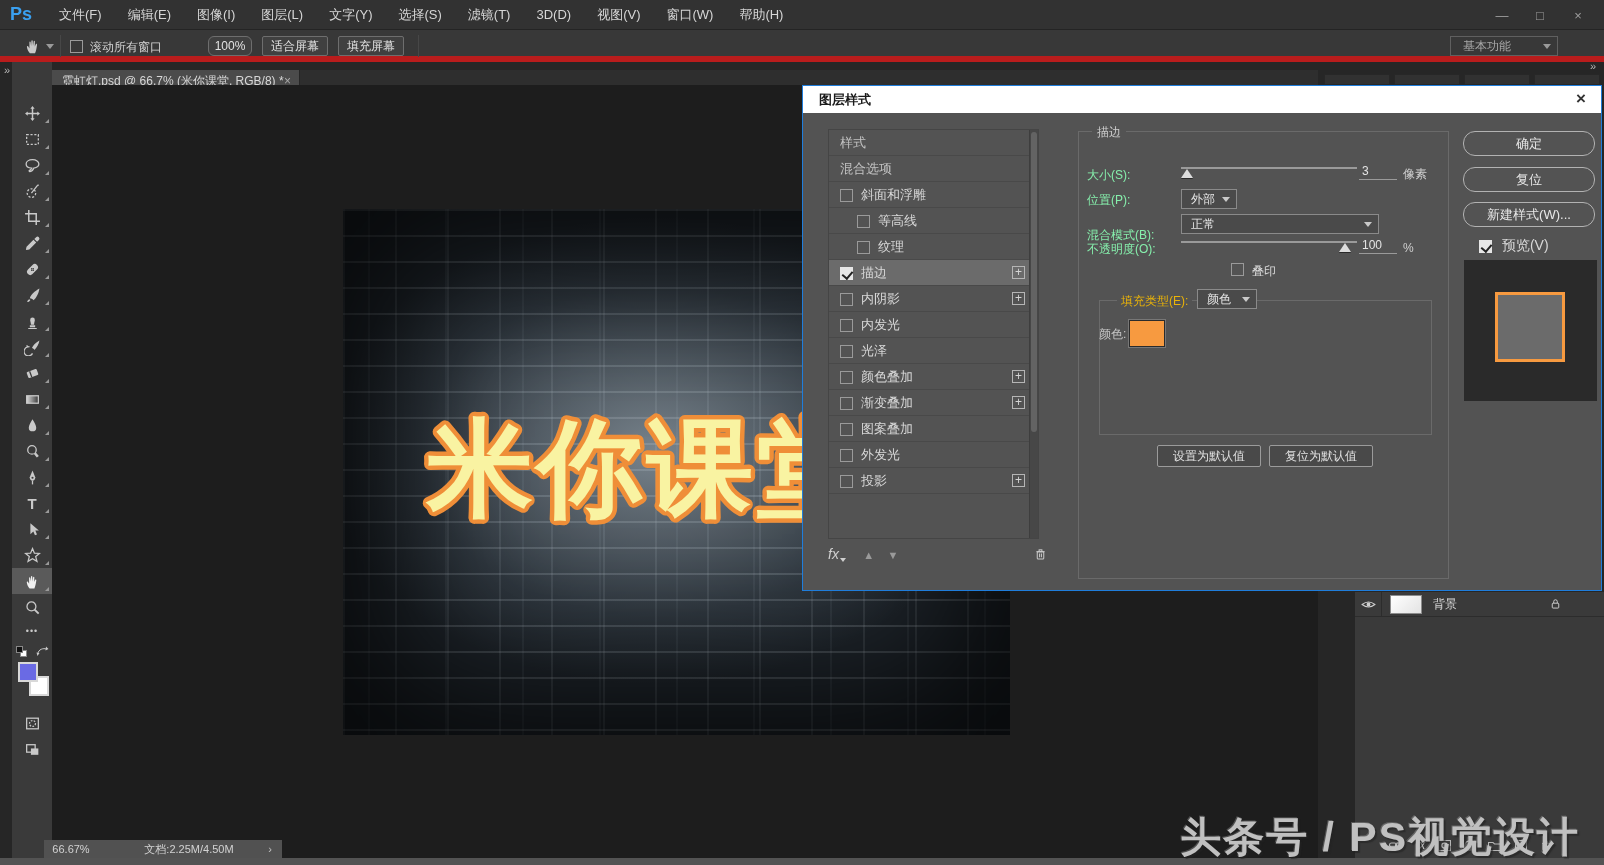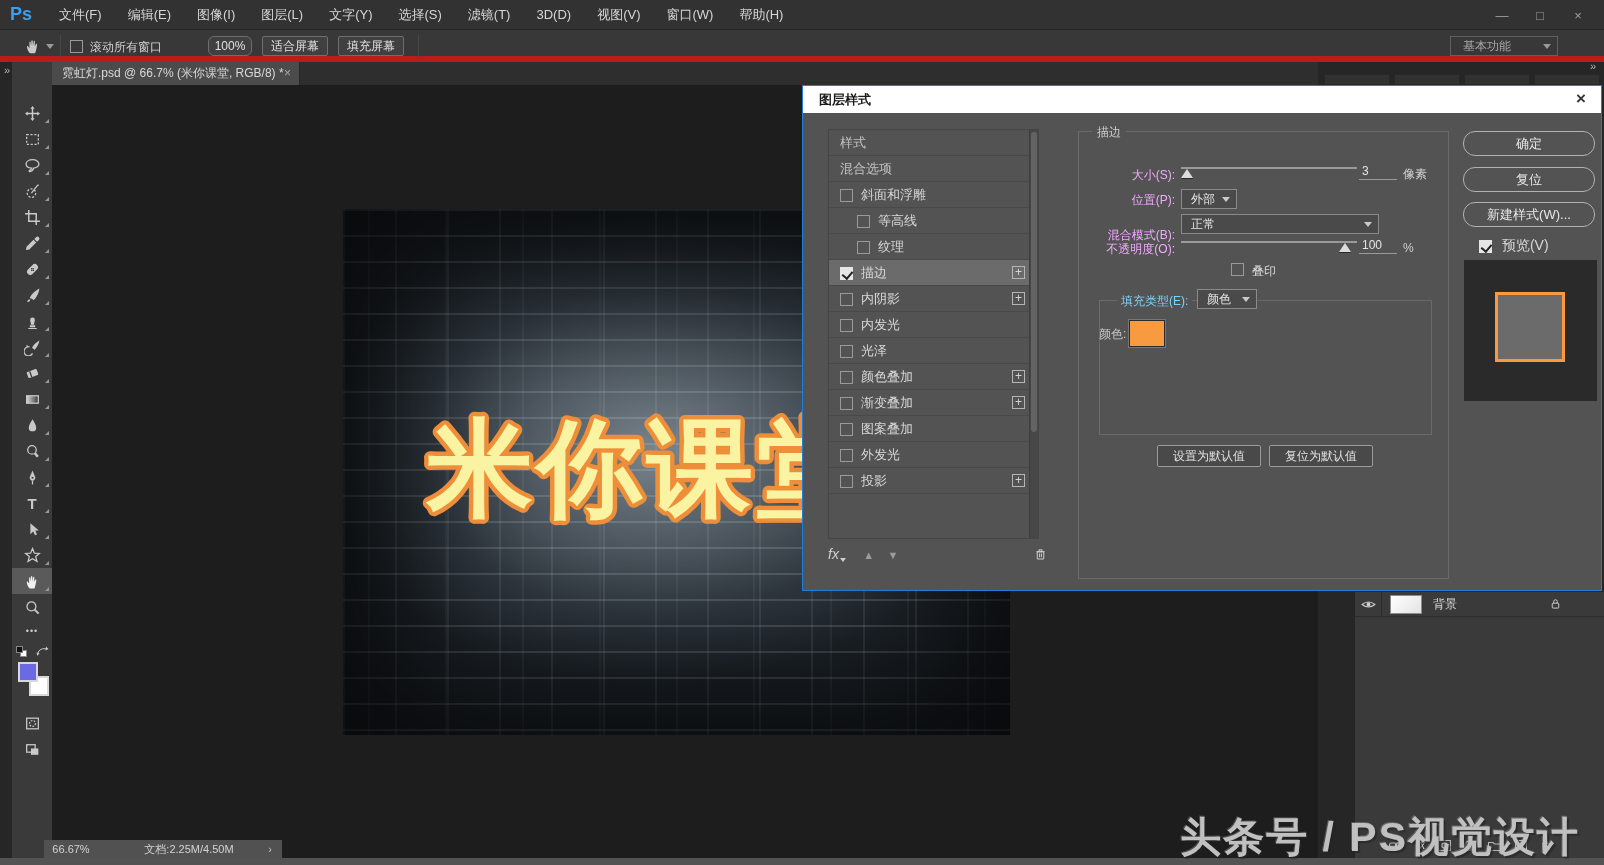--- a/index.html
+++ b/index.html
@@ -27,21 +27,21 @@
   .cb-box.checked { background:#e6e6e6; border-color:#e6e6e6; }
   .cb-box.checked::after { content:""; position:absolute; left:3px; top:1px; width:5px; height:8px;
     border-right:2px solid #222; border-bottom:2px solid #222; transform:rotate(40deg); }
   #workspace-dd { position:absolute; right:46px; top:6px; width:108px; height:20px; border:1px solid #606060;
     color:#a8a8a8; font-size:12px; line-height:18px; padding-left:12px; }
   .tri-down { display:inline-block; width:0; height:0; border-left:4px solid transparent;
     border-right:4px solid transparent; border-top:5px solid #9a9a9a; }
   #workspace-dd .tri-down { position:absolute; right:6px; top:7px; }
 
   
-  #tabbar { position:absolute; left:52px; top:62px; width:1266px; height:23px; background:#2e2e2e; }
+  #tabbar { position:absolute; left:52px; top:70px; width:1266px; height:23px; background:#2e2e2e; }
   #doc-tab { position:absolute; left:0; top:0; height:23px; width:248px; background:#4b4b4b;
     color:#d8d8d8; font-size:12px; line-height:23px; padding-left:10px; border-right:1px solid #262626; }
   #doc-tab .tab-close { position:absolute; right:8px; top:0; color:#aaaaaa; }
   .dbl-chev { color:#b5b5b5; font-size:11px; letter-spacing:-2px; }
 
   
   #toolbar { position:absolute; left:12px; top:62px; width:40px; height:803px; background:#3a3a3a; }
   .tool { position:relative; width:40px; height:26px; display:flex; align-items:center; justify-content:center; }
   .tool.active { background:#5a5a5a; }
   .tool.sub::after { content:""; position:absolute; right:3px; bottom:3px; width:0; height:0;
@@ -125,21 +125,21 @@
     border-right:3px solid transparent; border-top:4px solid #cfcfcf; vertical-align:bottom; margin-left:1px; }
 
   .groupbox { position:absolute; border:1px solid #6a6a6a; }
   .groupbox > .glabel { position:absolute; top:-8px; left:13px; background:#535353; padding:0 5px; color:#cfcfcf; }
 
   #outer-box { left:275px; top:45px; width:371px; height:448px; }
   #struct-box { left:20px; top:22px; width:333px; height:133px; }
   #fill-box  { left:20px; top:168px; width:333px; height:135px; }
 
   .frow { position:absolute; height:18px; line-height:18px;text-align:center; }
-  .flabel { position:absolute; text-align:right; color:#f0abfc; }
+  .flabel { position:absolute; text-align:left; color:#86efac; }
   .slider { position:absolute; height:14px; }
   .slider .track { position:absolute; left:0; right:0; top:3px; height:2px; background:#9a9a9a; }
   .slider .thumb { position:absolute; top:5px; width:0; height:0; border-left:6px solid transparent;
     border-right:6px solid transparent; border-bottom:9px solid #dcdcdc;
     filter:drop-shadow(0 1px 0 rgba(0,0,0,.5)); }
   .vfield { position:absolute; border-bottom:1px solid #9a9a9a; color:#e4e4e4; padding-left:3px; height:16px; }
   .dd { position:absolute; height:20px; background:#4a4a4a; border:1px solid #8a8a8a; color:#e4e4e4;
     line-height:18px; padding-left:9px; }
   .dd .tri-down { position:absolute; right:6px; top:7px; border-top-color:#c9c9c9; }
 
@@ -514,21 +514,21 @@
       <div class="track"></div>
         <div class="thumb" style="left:158px;"></div>
     </div>
     <span class="vfield" style="left:280px;top:106px;width:38px;">100</span>
     <span class="frow" style="left:324px;top:107px;">%</span>
 
     <span class="cb-box" style="position:absolute;left:152px;top:131px;"></span>
     <span class="frow" style="left:173px;top:130px;color:#d8d8d8;">叠印</span>
 
     <div class="groupbox" id="fill-box"></div>
-    <span class="frow" style="left:38px;top:160px;background:#535353;padding:0 4px;color:#7dd3fc;z-index:2;">填充类型(E):</span>
+    <span class="frow" style="left:38px;top:160px;background:#535353;padding:0 4px;color:#eab308;z-index:2;">填充类型(E):</span>
     <div class="dd" style="left:118px;top:157px;width:60px;z-index:2;">
       <span>颜色</span><span class="tri-down"></span>
     </div>
     <span class="frow" style="left:20px;top:193px;color:#c6c6c6;">颜色:</span>
     <div id="color-swatch"></div>
 
     <div class="def-btn" style="left:78px;">设置为默认值</div>
     <div class="def-btn" style="left:190px;">复位为默认值</div>
   </div>
 

